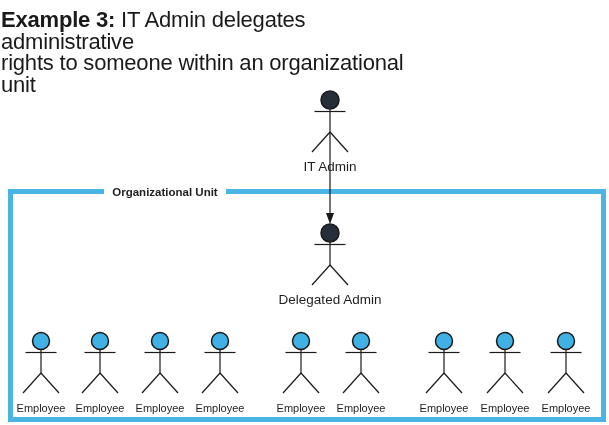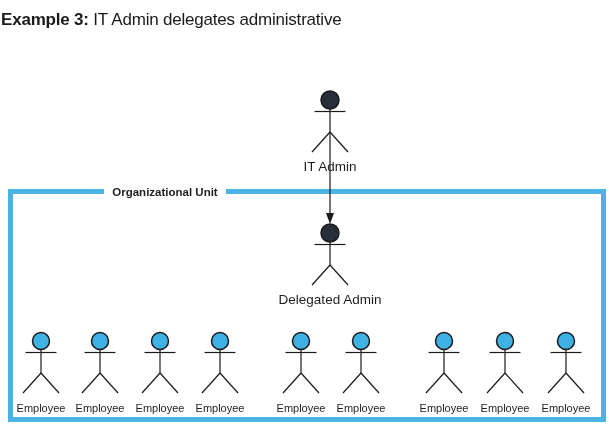--- a/index.html
+++ b/index.html
@@ -13,38 +13,39 @@
     width: 609px;
     height: 425px;
     background: #ffffff;
     overflow: hidden;
   }
   .title {
     position: absolute;
     left: 1px;
     top: 9px;
     width: 420px;
-    font-size: 17px;
+    font-size: 22px;
     line-height: 21.5px;
     letter-spacing: -0.2px;
     color: #1a1a1a;
   }
   .title .b { font-weight: bold; }
   .diagram-svg {
     position: absolute;
     left: 0;
     top: 0;
   }
 </style>
 </head>
 <body>
 
 <div class="page">
   <div class="title">
     <div><span class="b">Example 3:</span><span> IT Admin delegates administrative</span></div>
+    <div>rights to someone within an organizational unit</div>
   </div>
   <svg id="diagram" class="diagram-svg" width="609" height="425" viewBox="0 0 609 425">
       <rect x="10.5" y="191.5" width="593" height="228" fill="none" stroke="#4ab5e4" stroke-width="5"></rect>
       <rect x="104" y="185" width="122" height="13" fill="#ffffff"></rect>
       <text x="165" y="195.5" text-anchor="middle" font-size="11.5" font-weight="bold" fill="#1f1f1f">Organizational Unit</text>
       <line x1="330" y1="132" x2="330" y2="214" stroke="#1a1a1a" stroke-width="1.2"></line>
       <polygon points="330,224 326,213 334,213" fill="#1a1a1a"></polygon>
       <g transform="translate(330,100)">
         <g stroke="#1a1a1a" stroke-width="1.2" fill="none">
           <circle cx="0" cy="0" r="9" fill="#262e39" stroke-width="1.5"></circle>

